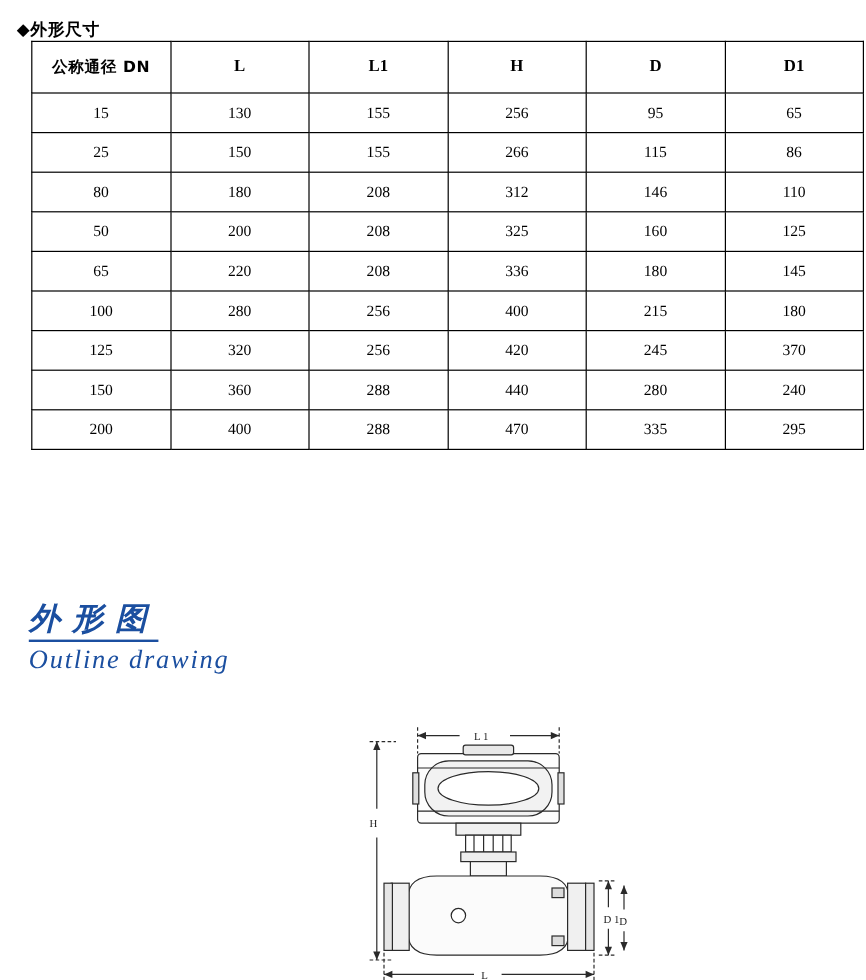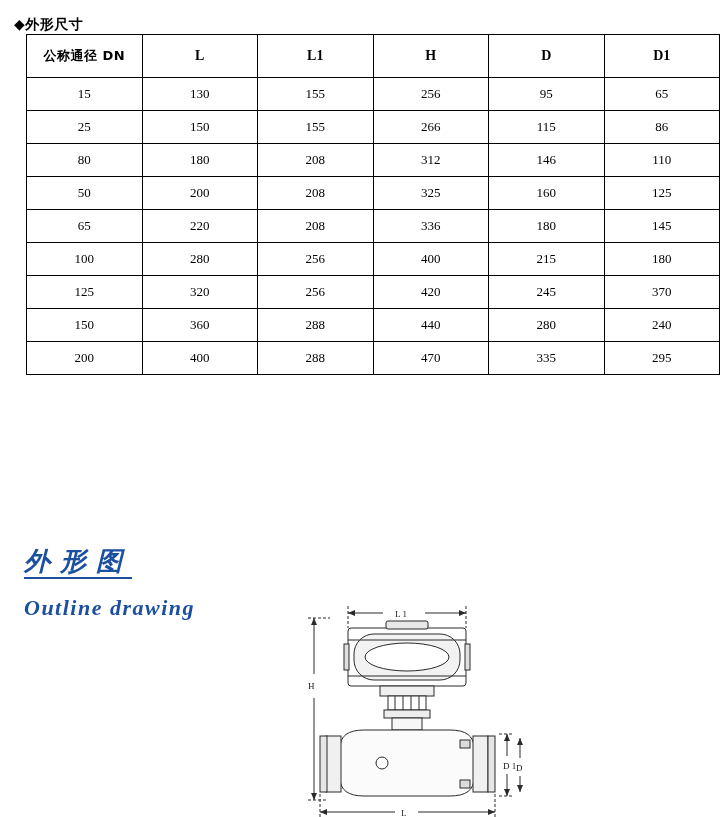--- a/index.html
+++ b/index.html
@@ -70,30 +70,29 @@
     font-style: italic;
   }
   .outline-cn {
     font-size: 26px;
     font-weight: bold;
     letter-spacing: 10px;
     line-height: 30px;
     border-bottom: 2px solid #1b4fa0;
     display: inline-block;
     padding-bottom: 1px;
-    font-family: Liberation Sans, sans-serif;
+    font-family: Liberation Mono, monospace;
     font-style: italic;
-    margin-top: 44px;
   }
   .outline-en {
     font-size: 22px;
     letter-spacing: 1.5px;
     line-height: 26px;
-    margin-top: 16px;
-    font-weight: bold;
+    margin-top: 2px;
+    font-weight: normal;
   }
 
   
   .drawing-wrap {
     position: absolute;
     left: 300px;
     top: 588px;
     width: 260px;
     height: 245px;
   }

